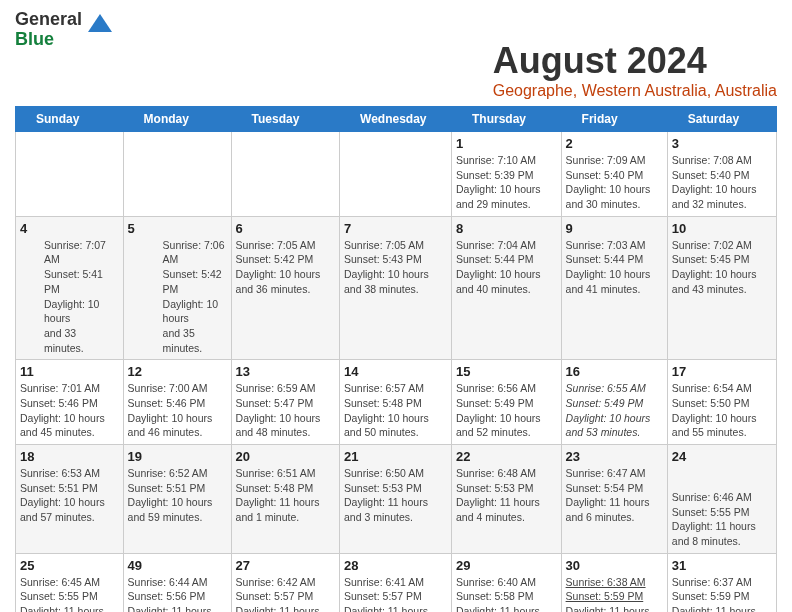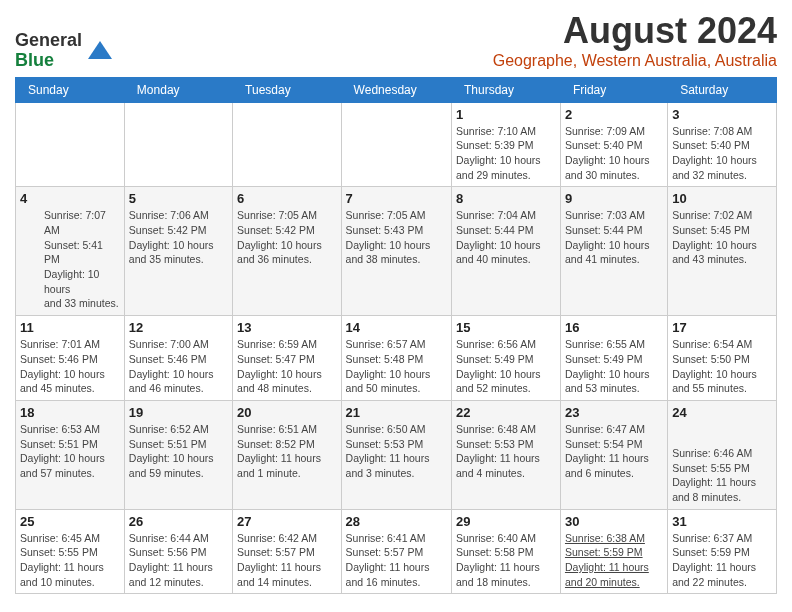--- a/index.html
+++ b/index.html
@@ -11,22 +11,21 @@
       padding: 10px 15px;
     }
     .header {
       display: flex;
       align-items: flex-start;
       justify-content: space-between;
       margin-bottom: 6px;
     }
     .logo {
       display: flex;
-      align-items: center;
-      margin-top: 21px;
+      margin-top: 0;
     }
     .logo-text {
       display: flex;
       flex-direction: column;
       line-height: 1.1;
     }
     .logo-general {
       font-size: 18px;
       font-weight: bold;
       color: #333;
@@ -35,43 +34,43 @@
       font-size: 18px;
       font-weight: bold;
       color: #15803d;
     }
     .logo-icon {
       width: 28px;
       height: 28px;
       margin-left: 4px;
     }
     .title-section {
-      text-align: right;
+      margin-top: 30px;
     }
     .main-title {
       font-size: 36px;
       font-weight: bold;
       color: #333;
     }
     .sub-title {
       font-size: 16px;
       color: #c2410c;
     }
     table {
       width: 100%;
       border-collapse: collapse;
       font-size: 11px;
     }
     thead tr th {
       background-color: #2a7ac7;
       color: #fff;
-      padding: 5px 12px;
+      padding: 5px 20px;
       text-align: left;
       font-size: 12px;
-      font-weight: normal;
+      font-weight: bold;
       border: 1px solid #2a7ac7;
     }
     tbody tr td {
       border: 1px solid #ccc;
       padding: 4px 4px;
       vertical-align: top;
       width: 113px;
       height: 80px;
       background: #fff;
     }
@@ -155,21 +154,21 @@
       <tr>
         <td>
           <div class="day-number">4</div>
           <div class="day-info" style="white-space: pre-line; margin-left: 24px;">Sunrise: 7:07 AM
 Sunset: 5:41 PM
 Daylight: 10 hours
 and 33 minutes.</div>
         </td>
         <td>
           <div class="day-number">5</div>
-          <div class="day-info" style="white-space: pre-line;">Sunrise: 7:06 AM
+          <div class="day-info" style="white-space: pre-line; margin-left: 35px;">Sunrise: 7:06 AM
 Sunset: 5:42 PM
 Daylight: 10 hours
 and 35 minutes.</div>
         </td>
         <td>
           <div class="day-number">6</div>
           <div class="day-info" style="white-space: pre-line;">Sunrise: 7:05 AM
 Sunset: 5:42 PM
 Daylight: 10 hours
 and 36 minutes.</div>
@@ -234,21 +233,21 @@
         </td>
         <td>
           <div class="day-number">15</div>
           <div class="day-info" style="white-space: pre-line;">Sunrise: 6:56 AM
 Sunset: 5:49 PM
 Daylight: 10 hours
 and 52 minutes.</div>
         </td>
         <td>
           <div class="day-number">16</div>
-          <div class="day-info" style="white-space: pre-line;">Sunrise: 6:55 AM
+          <div class="day-info" style="white-space: pre-line; font-style: italic;">Sunrise: 6:55 AM
 Sunset: 5:49 PM
 Daylight: 10 hours
 and 53 minutes.</div>
         </td>
         <td>
           <div class="day-number">17</div>
           <div class="day-info" style="white-space: pre-line;">Sunrise: 6:54 AM
 Sunset: 5:50 PM
 Daylight: 10 hours
 and 55 minutes.</div>
@@ -265,21 +264,21 @@
         <td>
           <div class="day-number">19</div>
           <div class="day-info" style="white-space: pre-line;">Sunrise: 6:52 AM
 Sunset: 5:51 PM
 Daylight: 10 hours
 and 59 minutes.</div>
         </td>
         <td>
           <div class="day-number">20</div>
           <div class="day-info" style="white-space: pre-line;">Sunrise: 6:51 AM
-Sunset: 8:52 PM
+Sunset: 5:48 PM
 Daylight: 11 hours
 and 1 minute.</div>
         </td>
         <td>
           <div class="day-number">21</div>
           <div class="day-info" style="white-space: pre-line;">Sunrise: 6:50 AM
 Sunset: 5:53 PM
 Daylight: 11 hours
 and 3 minutes.</div>
         </td>
@@ -307,21 +306,21 @@
       </tr>
       <tr>
         <td>
           <div class="day-number">25</div>
           <div class="day-info" style="white-space: pre-line;">Sunrise: 6:45 AM
 Sunset: 5:55 PM
 Daylight: 11 hours
 and 10 minutes.</div>
         </td>
         <td>
-          <div class="day-number">26</div>
+          <div class="day-number">49</div>
           <div class="day-info" style="white-space: pre-line;">Sunrise: 6:44 AM
 Sunset: 5:56 PM
 Daylight: 11 hours
 and 12 minutes.</div>
         </td>
         <td>
           <div class="day-number">27</div>
           <div class="day-info" style="white-space: pre-line;">Sunrise: 6:42 AM
 Sunset: 5:57 PM
 Daylight: 11 hours

